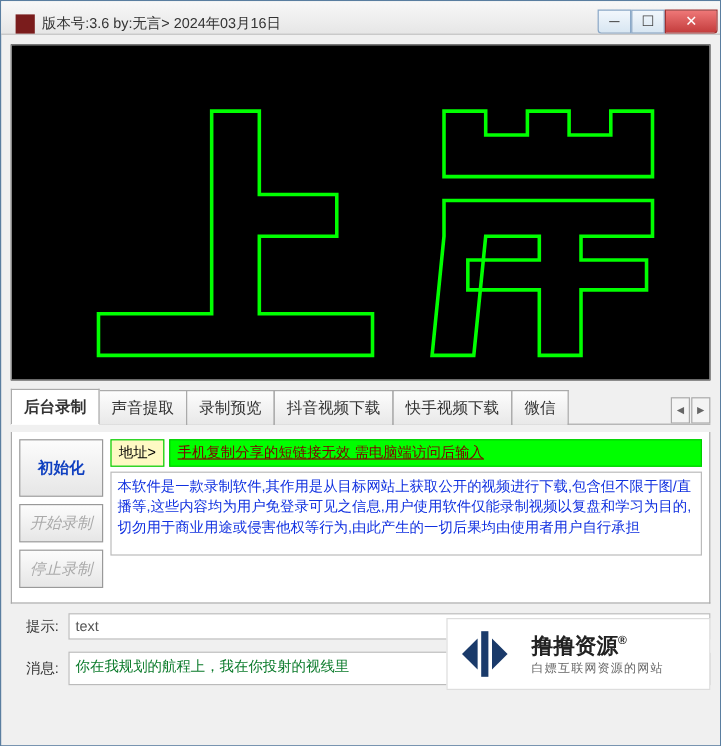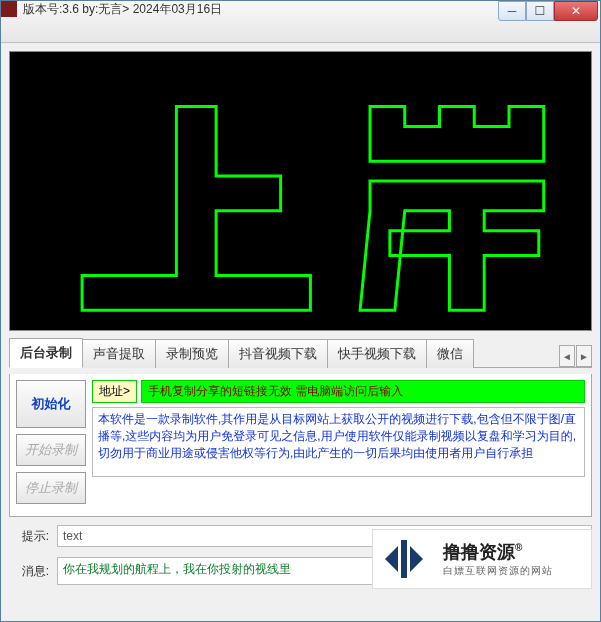--- a/index.html
+++ b/index.html
@@ -10,26 +10,26 @@
 }
 .window {
   width: 601px;
   height: 622px;
   border: 1px solid #5a7ea0;
   background: #f0f0f0;
   display: flex;
   flex-direction: column;
 }
 .titlebar {
-  height: 42px;
+  height: 28px;
   background: linear-gradient(#f8f8f8, #e6e6e6);
   border-bottom: 1px solid #c0c0c0;
   display: flex;
-  align-items: flex-start;
-  padding-left: 0;
+  align-items: flex-end;
+  padding-left: 12px;
 }
 .titlebar .icon {
   width: 16px; height: 16px;
   background: #7a1c1c;
   margin-right: 6px;
   display: inline-block;
 }
 .titlebar .title { flex: 1; color: #333; font-size: 12px; }
 .win-btns { display: flex; height: 20px; margin-right: 2px; }
 .win-btn {
@@ -131,20 +131,21 @@
   padding: 2px 6px;
   color: #000;
 }
 .addr-input {
   flex: 1;
   background: #00ff00;
   border: 1px solid #0c0;
   padding: 2px 6px;
   color: #800000;
   font-size: 12px;
+  text-decoration: underline;
 }
 .desc-box {
   border: 1px solid #bbb;
   background: #fff;
   padding: 3px 5px;
   color: #1030e0;
   font-size: 12px;
   line-height: 1.4;
   height: 70px;
   overflow: hidden;

